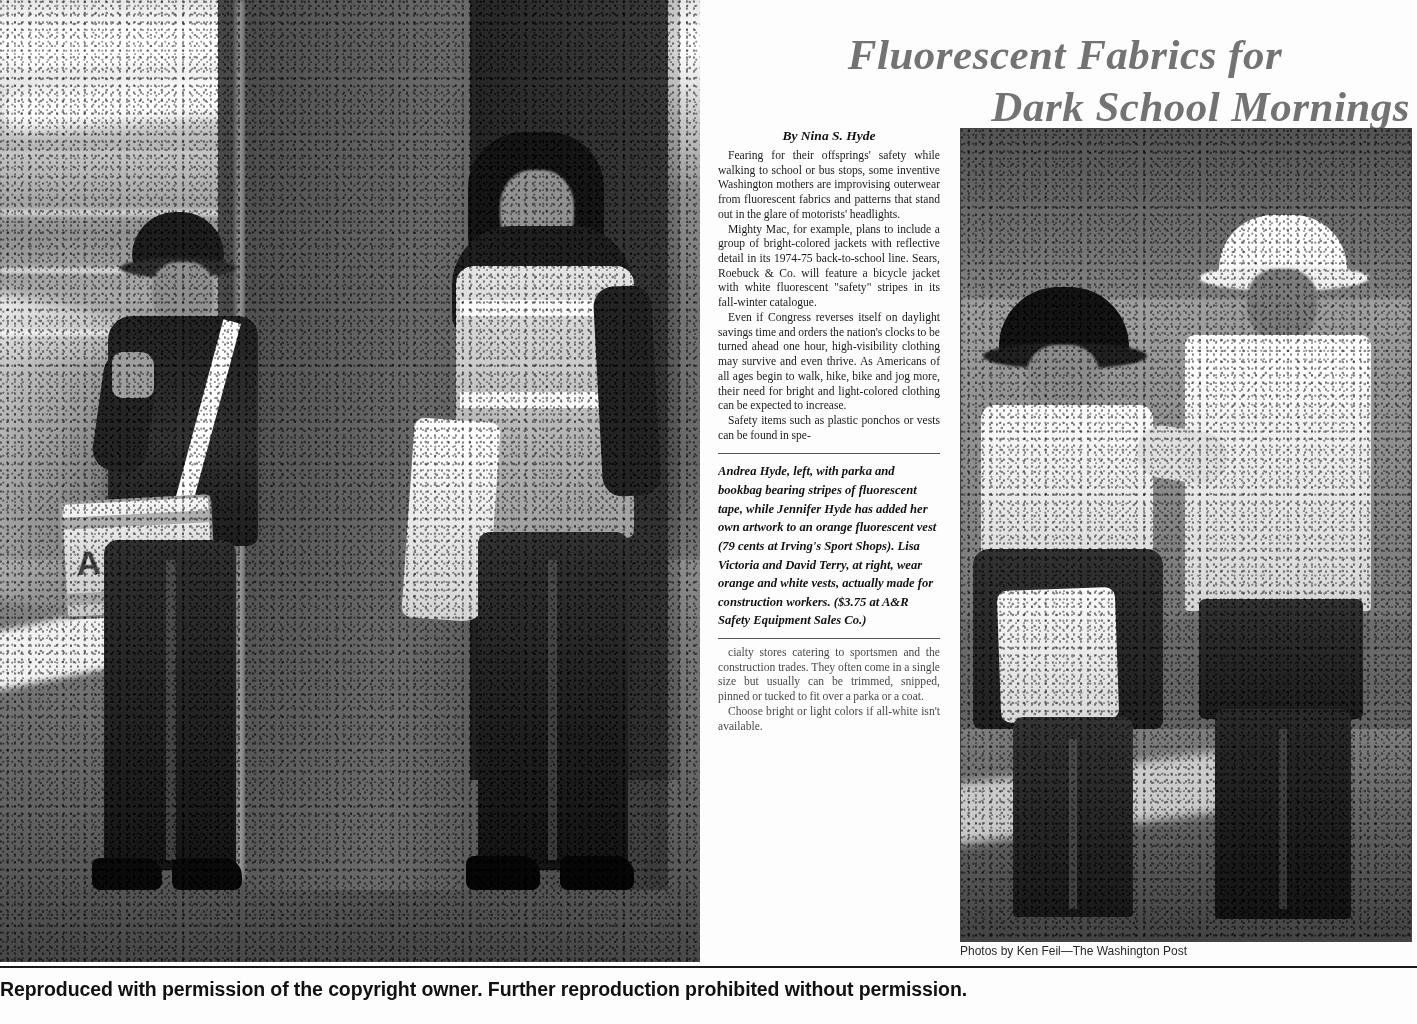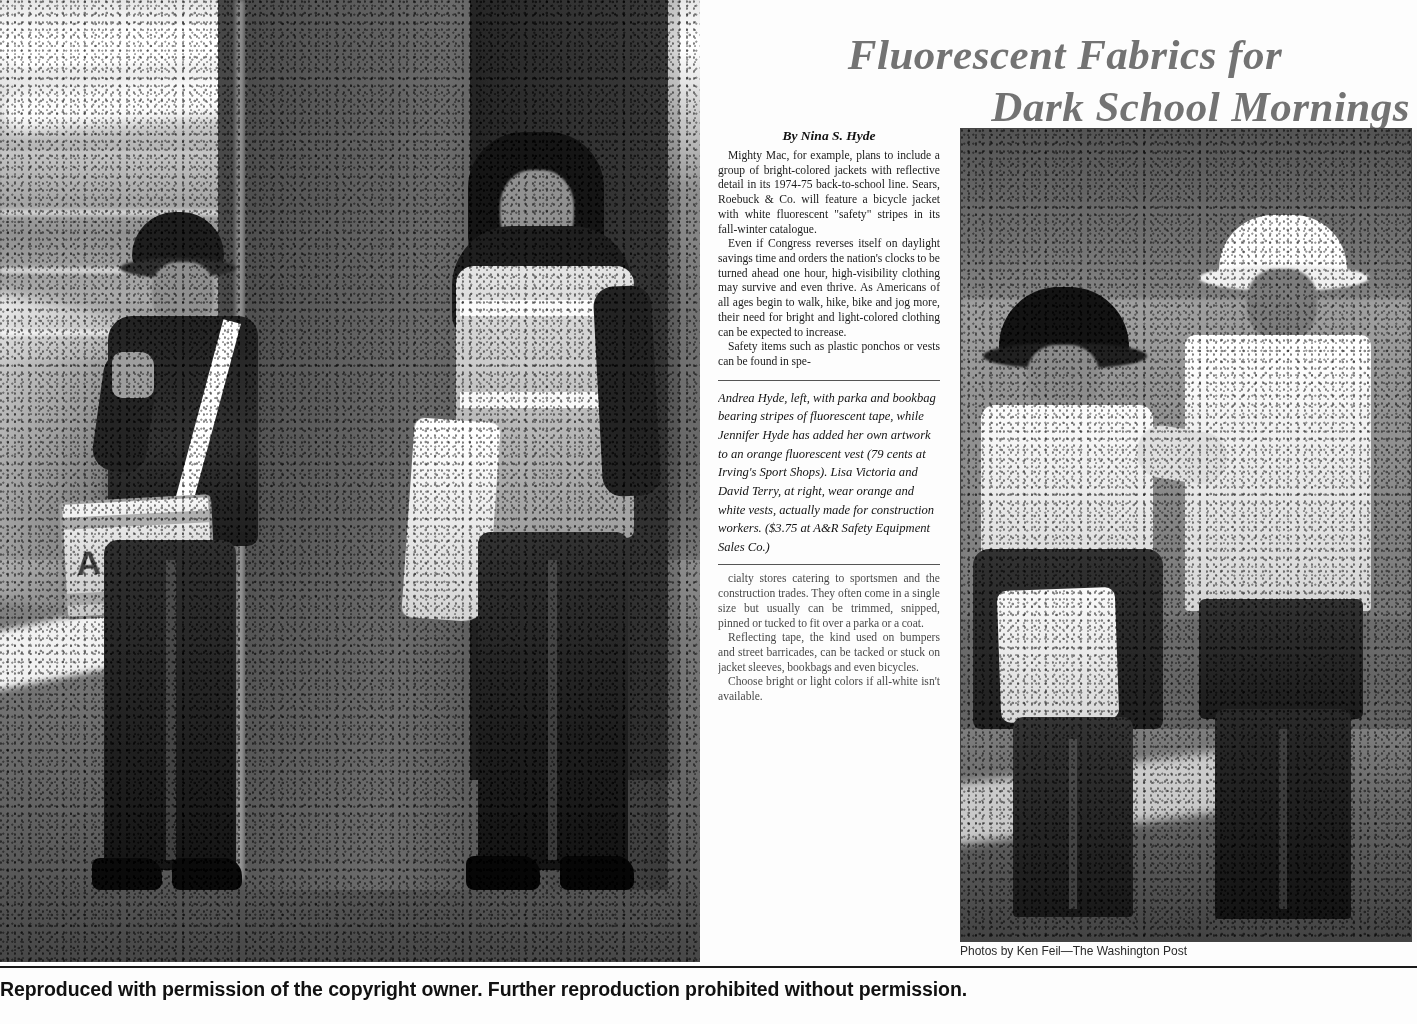--- a/index.html
+++ b/index.html
@@ -238,21 +238,21 @@
     text-indent: 10px;
     color: #1a1a1a;
     word-spacing: -0.3px;
     filter: blur(0.18px);
   }
   .caption {
     margin-top: 10px;
     padding-top: 8px;
     border-top: 1px solid #555;
     font-style: italic;
-    font-weight: normal;
+    font-weight: bold;
     font-size: 12.6px;
     line-height: 1.48;
     text-align: left;
     color: #121212;
   }
   .col-body.after-caption {
     margin-top: 8px;
     padding-top: 7px;
     border-top: 1px solid #555;
   }
@@ -434,28 +434,28 @@
   </div>
 
   <h1 class="headline">
     <span>Fluorescent Fabrics for</span>
     <span class="l2">Dark School Mornings</span>
   </h1>
 
   <div class="column">
     <div class="byline">By Nina S. Hyde</div>
     <div class="col-body">
+      <p>Fearing for their offsprings' safety while walking to school or bus stops, some inventive Washington mothers are improvising outerwear from fluorescent fabrics and patterns that stand out in the glare of motorists' headlights.</p>
       <p>Mighty Mac, for example, plans to include a group of bright-colored jackets with reflective detail in its 1974-75 back-to-school line. Sears, Roebuck &amp; Co. will feature a bicycle jacket with white fluorescent "safety" stripes in its fall-winter catalogue.</p>
       <p>Even if Congress reverses itself on daylight savings time and orders the nation's clocks to be turned ahead one hour, high-visibility clothing may survive and even thrive. As Americans of all ages begin to walk, hike, bike and jog more, their need for bright and light-colored clothing can be expected to increase.</p>
       <p>Safety items such as plastic ponchos or vests can be found in spe-</p>
     </div>
     <div class="caption">Andrea Hyde, left, with parka and bookbag bearing stripes of fluorescent tape, while Jennifer Hyde has added her own artwork to an orange fluorescent vest (79 cents at Irving's Sport Shops). Lisa Victoria and David Terry, at right, wear orange and white vests, actually made for construction workers. ($3.75 at A&amp;R Safety Equipment Sales Co.)</div>
     <div class="col-body after-caption">
       <p>cialty stores catering to sportsmen and the construction trades. They often come in a single size but usually can be trimmed, snipped, pinned or tucked to fit over a parka or a coat.</p>
-      <p>Reflecting tape, the kind used on bumpers and street barricades, can be tacked or stuck on jacket sleeves, bookbags and even bicycles.</p>
       <p>Choose bright or light colors if all-white isn't available.</p>
     </div>
   </div>
 
   <div class="photo-right">
     <div class="pr-bg-top"></div>
     <div class="pr-bg-mid"></div>
     <div class="pr-ground"></div>
     <div class="pr-path"></div>
 

